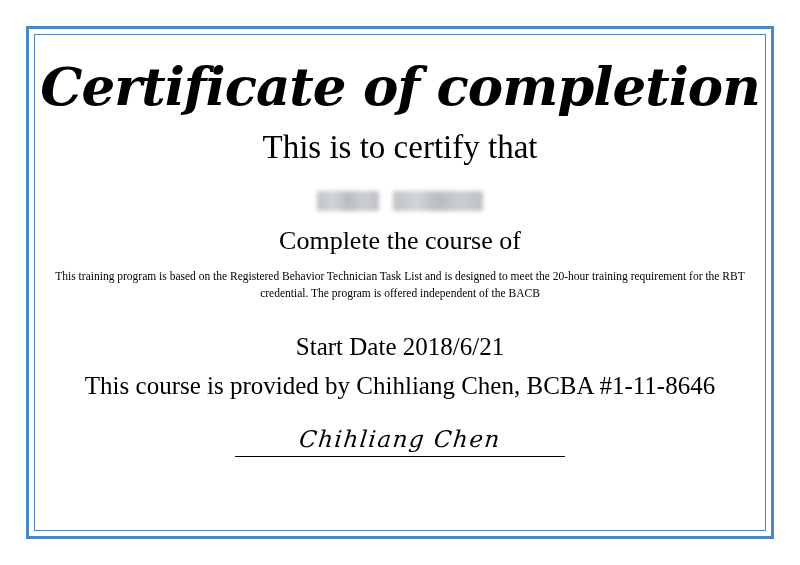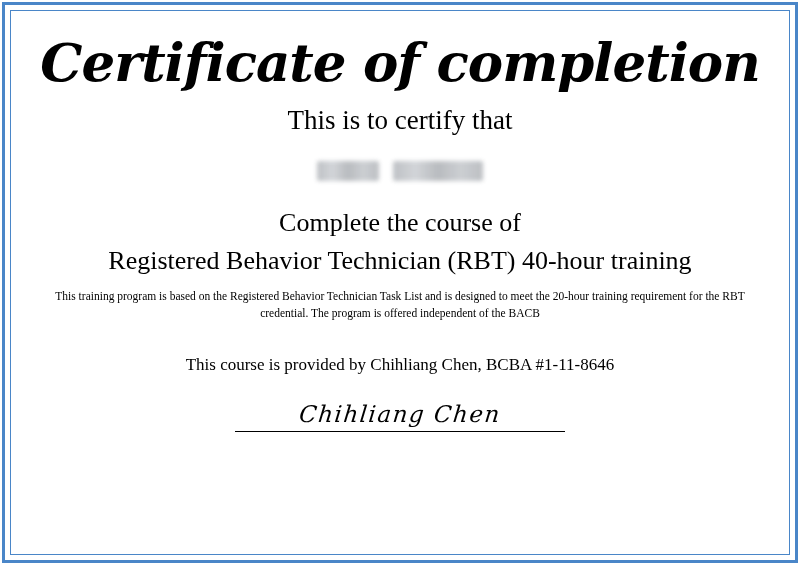--- a/index.html
+++ b/index.html
@@ -12,21 +12,21 @@
     background: #ffffff;
     font-family: "Liberation Serif", serif;
     overflow: hidden;
   }
   .certificate {
     position: relative;
     box-sizing: border-box;
     width: 800px;
     height: 565px;
     background: #ffffff;
-    padding: 2px;
+    padding: 26px;
   }
   .border-outer {
     box-sizing: border-box;
     width: 100%;
     height: 100%;
     border: 3px solid #4a86c8;
     padding: 5px;
   }
   .border-inner {
     box-sizing: border-box;
@@ -43,21 +43,21 @@
     font-style: italic;
     font-weight: bold;
     font-size: 53px;
     letter-spacing: -1px;
     color: #000000;
     margin-top: 14px;
     line-height: 1.05;
     white-space: nowrap;
   }
   .subtitle {
-    font-size: 27px;
+    font-size: 33px;
     margin-top: 14px;
     color: #000000;
   }
   .recipient-wrap {
     margin-top: 18px;
     height: 34px;
     display: flex;
     align-items: center;
     justify-content: center;
     gap: 14px;
@@ -67,21 +67,21 @@
     height: 20px;
     border-radius: 2px;
     background: linear-gradient(90deg,#b9bcc0,#cfd2d6,#b3b6ba,#c8cbcf,#b7babe);
     filter: blur(2.2px);
     opacity: .92;
   }
   .redact.r1 { width: 62px; }
   .redact.r2 { width: 90px; }
   .line-course {
     font-size: 26px;
-    margin-top: 20px;
+    margin-top: 8px;
     color: #000000;
   }
   .line-program {
     font-size: 26px;
     margin-top: 8px;
     color: #000000;
   }
   .disclaimer {
     font-size: 11.5px;
     line-height: 1.55;
@@ -93,21 +93,21 @@
   .dates {
     margin-top: 26px;
     text-align: center;
   }
   .date-line {
     font-size: 25px;
     line-height: 1.45;
     color: #000000;
   }
   .provider {
-    font-size: 17px;
+    font-size: 25px;
     margin-top: 6px;
     color: #000000;
     white-space: nowrap;
   }
   .signature-block {
     margin-top: 26px;
     width: 330px;
     text-align: center;
   }
   .signature {
@@ -136,25 +136,25 @@
 
       <div class="subtitle">This is to certify that</div>
 
       <div class="recipient-wrap">
         <span class="redact r1"></span>
         <span class="redact r2"></span>
       </div>
 
       <div class="line-course">Complete the course of</div>
 
-      <div class="line-program">Registered Behavior Technician (RBT) 40-hour training</div>
 
       <div class="disclaimer">This training program is based on the Registered Behavior Technician Task List and is designed to meet the 20-hour training requirement for the RBT credential. The program is offered independent of the BACB</div>
 
       <div class="dates">
+        <div class="date-line">Start Date 2018/6/21</div>
       </div>
 
       <div class="provider">This course is provided by Chihliang Chen, BCBA #1-11-8646</div>
 
       <div class="signature-block">
         <div class="signature">Chihliang  Chen</div>
         <div class="sig-rule"></div>
       </div>
 
     </div>

